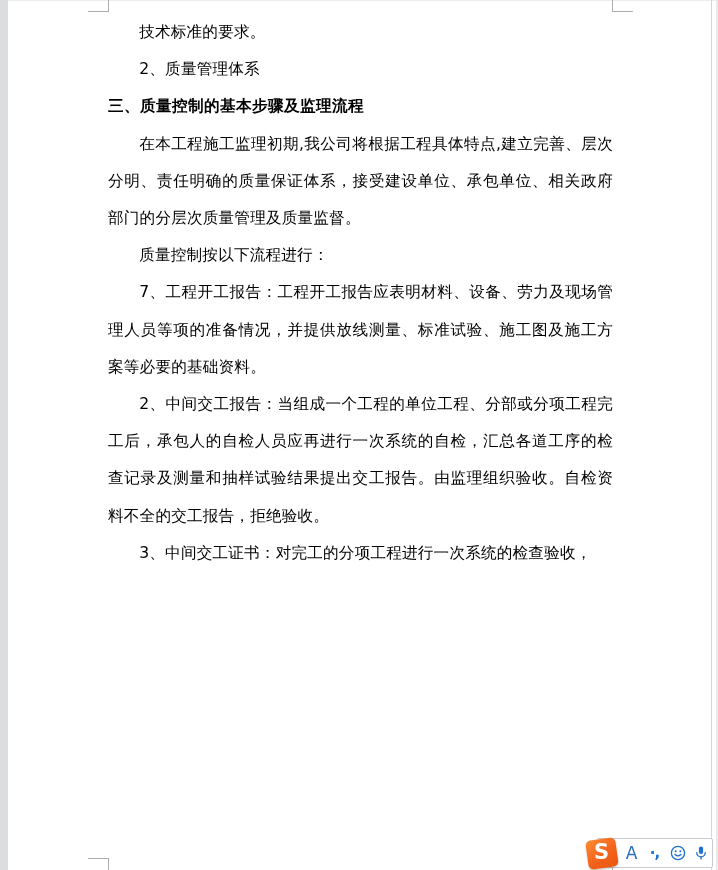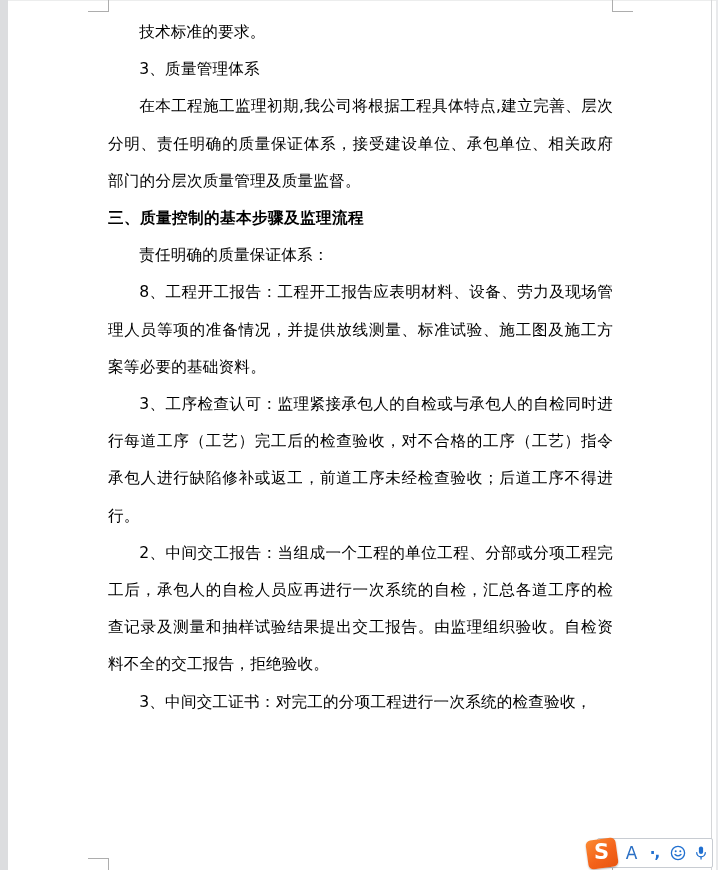--- a/index.html
+++ b/index.html
@@ -175,26 +175,25 @@
     <div class="page-edge-top"></div>
     <div class="page-edge-right"></div>
 
     <div class="margin-mark mm-tl"></div>
     <div class="margin-mark mm-tr"></div>
     <div class="margin-mark mm-bl"></div>
     <div class="margin-mark mm-br"></div>
 
     <div class="doc-body">
       <p class="para indent">技术标准的要求。</p>
-      <p class="para indent">3、质量管理体系</p>
+      <p class="para indent">2、质量管理体系</p>
+      <p class="para heading">三、质量控制的基本步骤及监理流程</p>
       <p class="para indent">在本工程施工监理初期,我公司将根据工程具体特点,建立完善、层次分明、责任明确的质量保证体系，接受建设单位、承包单位、相关政府部门的分层次质量管理及质量监督。</p>
-      <p class="para heading">三、质量控制的基本步骤及监理流程</p>
-      <p class="para indent">责任明确的质量保证体系：</p>
-      <p class="para indent">8、工程开工报告：工程开工报告应表明材料、设备、劳力及现场管理人员等项的准备情况，并提供放线测量、标准试验、施工图及施工方案等必要的基础资料。</p>
-      <p class="para indent">3、工序检查认可：监理紧接承包人的自检或与承包人的自检同时进行每道工序（工艺）完工后的检查验收，对不合格的工序（工艺）指令承包人进行缺陷修补或返工，前道工序未经检查验收；后道工序不得进行。</p>
+      <p class="para indent">质量控制按以下流程进行：</p>
+      <p class="para indent">7、工程开工报告：工程开工报告应表明材料、设备、劳力及现场管理人员等项的准备情况，并提供放线测量、标准试验、施工图及施工方案等必要的基础资料。</p>
       <p class="para indent">2、中间交工报告：当组成一个工程的单位工程、分部或分项工程完工后，承包人的自检人员应再进行一次系统的自检，汇总各道工序的检查记录及测量和抽样试验结果提出交工报告。由监理组织验收。自检资料不全的交工报告，拒绝验收。</p>
       <p class="para indent">3、中间交工证书：对完工的分项工程进行一次系统的检查验收，</p>
     </div>
   </div>
 
   <div class="ime-bar">
 
     <div class="ime-logo">
       <span>S</span>
     </div>

